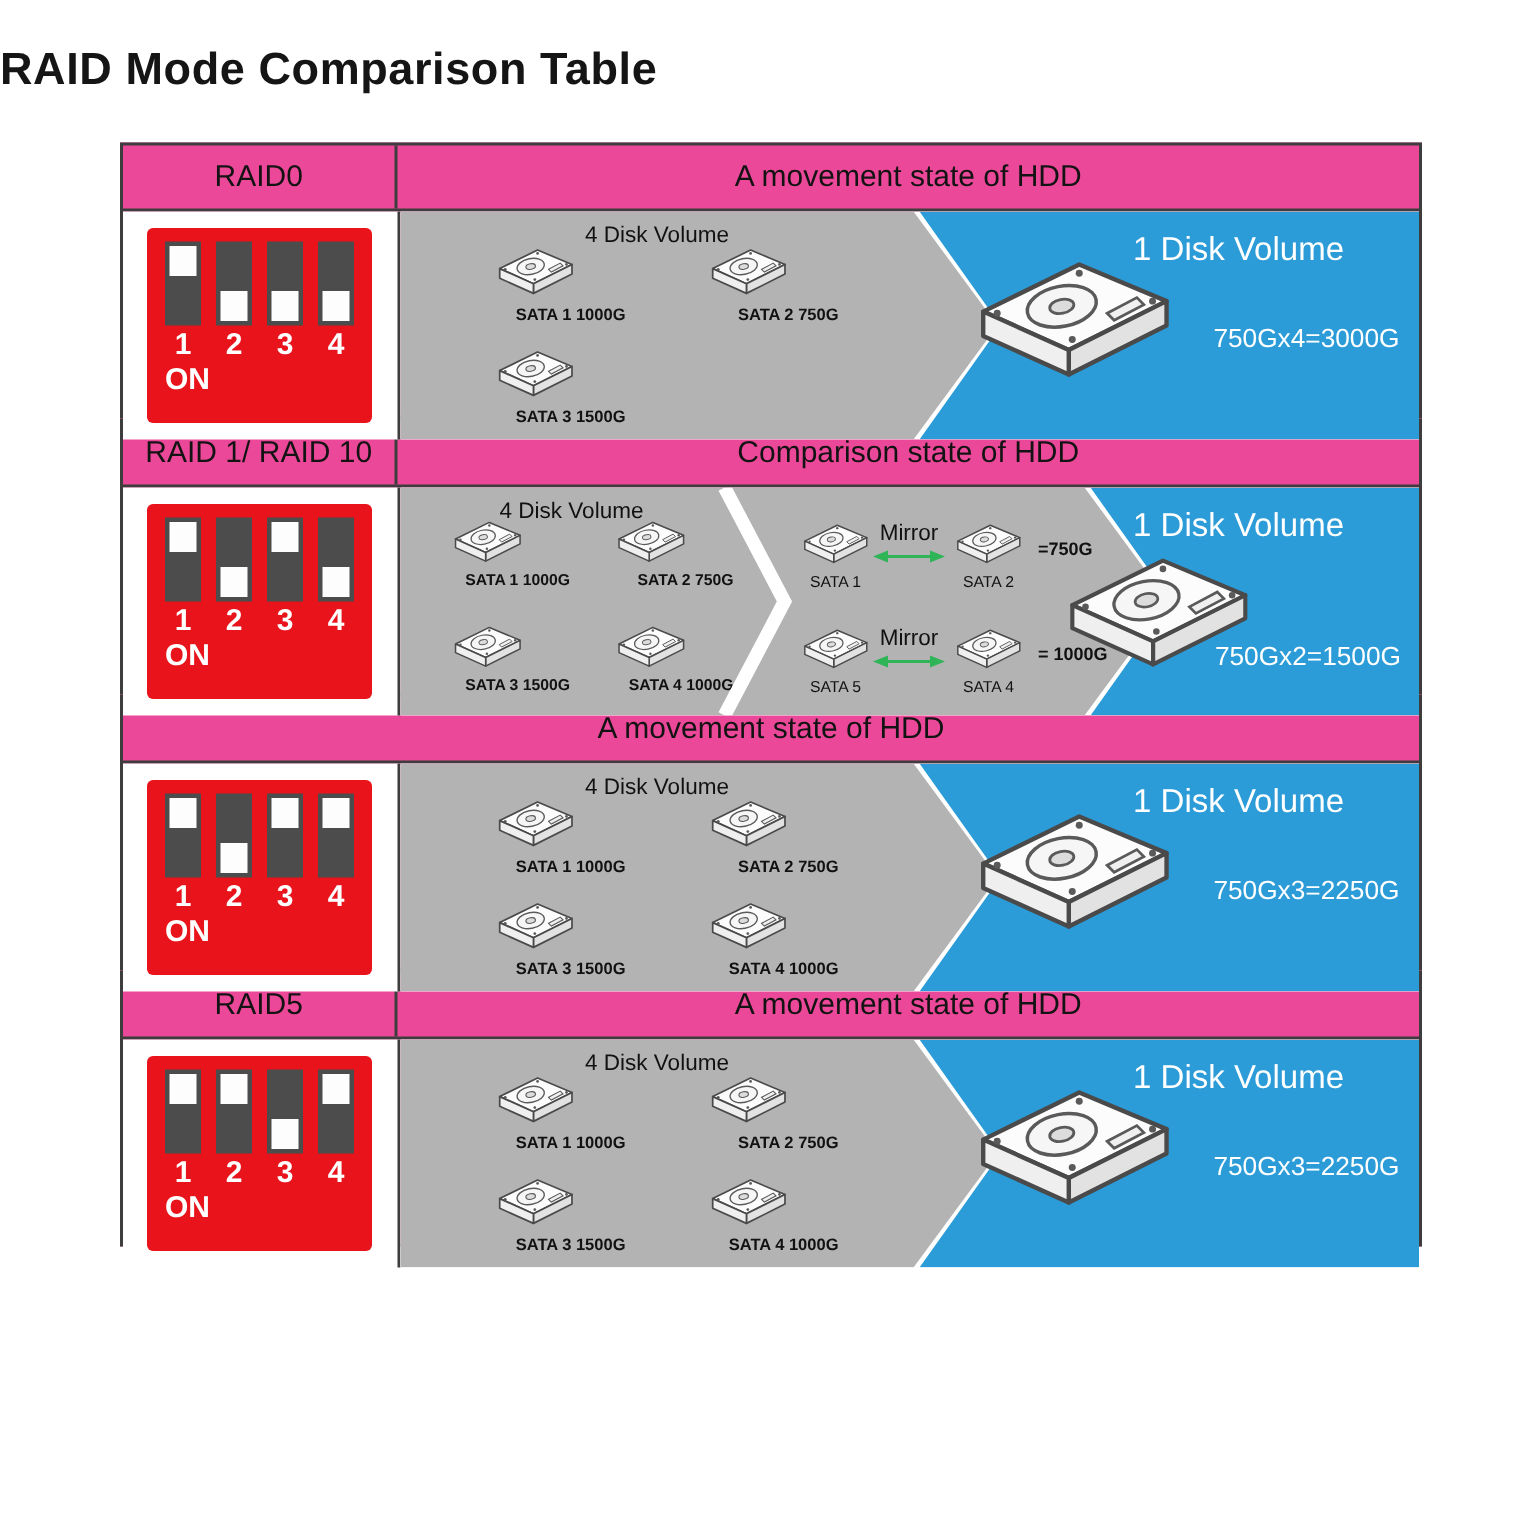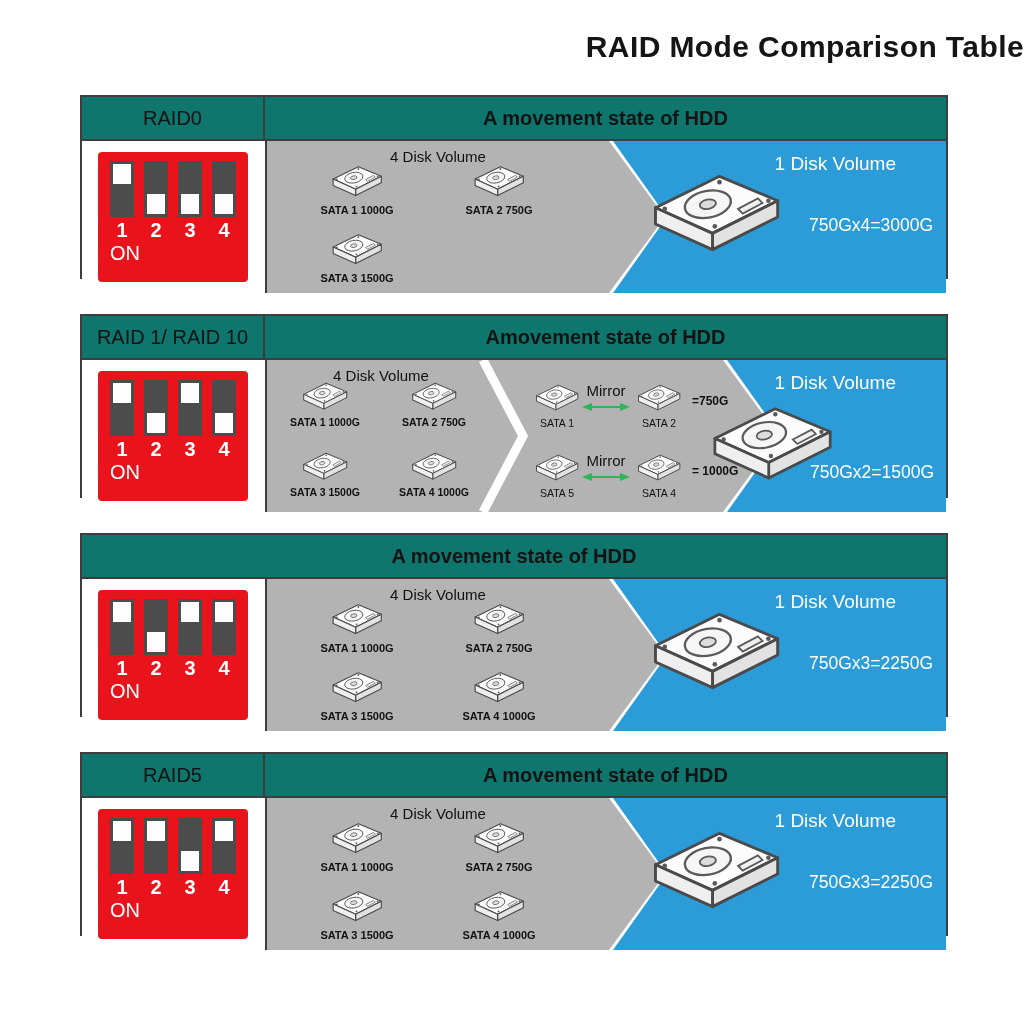--- a/index.html
+++ b/index.html
@@ -1,65 +1,65 @@
 <!DOCTYPE html>
 <html style="--red: #e8131b; --gray: #b3b3b3; --blue: #2b9cd8; --green: #2fb457;"><head>
 <meta charset="utf-8">
 <style>
   *{margin:0;padding:0;box-sizing:border-box}
   html,body{background:#fff}
   body{width:1024px;height:1024px;font-family:"Liberation Sans",sans-serif;color:#131313}
   .page{position:relative;width:1024px;height:1024px;overflow:hidden;background:#fff}
-  .main-title{position:absolute;top:30px;left:0;width:100%;text-align:right;
+  .main-title{position:absolute;top:30px;left:0;width:100%;text-align:left;
     font-size:30px;font-weight:800;letter-spacing:.4px;color:#151515}
   .blocks{position:absolute;left:80px;top:95px;width:868px}
-  .raid-block{border:2px solid #3d3d3d;height:184px;margin-bottom:35px;background:#0f766e}
+  .raid-block{border:2px solid #3d3d3d;height:184px;background:#ec4899}
   .blk-hdr{display:flex;height:44px;border-bottom:2px solid #3d3d3d}
   .blk-name{width:183px;border-right:2px solid #3d3d3d;display:flex;align-items:center;
     justify-content:center;font-size:20px;font-weight:500}
-  .blk-sub{flex:1;display:flex;align-items:center;justify-content:center;font-size:20px;font-weight:700}
+  .blk-sub{flex:1;display:flex;align-items:center;justify-content:center;font-size:20px;font-weight:400}
   .blk-body{display:flex;height:152px}
 
   
   .dip-cell{width:185px;border-right:2px solid #3d3d3d;position:relative;background:#fff}
   .dip-box{position:absolute;left:16px;top:11px;width:150px;height:130px;
     background:var(--red,#e8131b);border-radius:4px;padding-top:9px}
   .dip-slots{display:flex;gap:10px;padding-left:12px}
   .slot{width:24px;height:56px;background:#4c4c4c;position:relative}
   .slider{position:absolute;left:3px;width:18px;height:20px;background:#fdfdfd}
   .slider.up{top:3px}.slider.down{bottom:3px}
   .dip-nums{display:flex;gap:10px;padding-left:12px;margin-top:2px}
   .num{width:24px;text-align:center;font-size:20px;font-weight:700;color:#fff}
-  .dip-on{margin-left:12px;font-size:20px;font-weight:400;color:#fff;line-height:1.1}
+  .dip-on{margin-left:12px;font-size:20px;font-weight:700;color:#fff;line-height:1.1}
 
   
   .stage{flex:1;position:relative;overflow:hidden;background:#fff}
   .gray-panel{position:absolute;left:0;top:0;bottom:0;width:398px;background:var(--gray,#b3b3b3);
     clip-path:polygon(0 0,342px 0,398px 50%,342px 100%,0 100%)}
   .blue-panel{position:absolute;top:0;bottom:0;left:346px;right:0;background:var(--blue,#2b9cd8);
     clip-path:polygon(0 0,100% 0,100% 100%,0 100%,54px 50%)}
   .wide .gray-panel{width:512px;clip-path:polygon(0 0,456px 0,512px 50%,456px 100%,0 100%)}
   .wide .blue-panel{left:460px}
 
   .multi-title{position:absolute;left:0;top:7px;width:342px;text-align:center;font-size:15px;
     color:#111;z-index:2}
   .wide .multi-title{width:228px}
 
-  .disk{position:absolute;width:120px;text-align:center;z-index:2}
+  .disk{position:absolute;width:120px;text-align:right;z-index:2}
   .disk .dlabel{display:block;font-size:11px;font-weight:700;margin-top:2px;color:#111}
   .hdd{display:block;width:56px;margin:0 auto}
   .hdd svg{width:100%;height:auto;display:block}
   .d1{left:30px;top:22px}.d2{left:172px;top:22px}.d3{left:30px;top:90px}.d4{left:172px;top:90px}
   .wide .disk{width:110px}
   .wide .disk .hdd{width:50px}
   .wide .disk .dlabel{font-size:10.5px}
   .wide .d1{left:3px;top:20px}.wide .d2{left:112px;top:20px}
   .wide .d3{left:3px;top:90px}.wide .d4{left:112px;top:90px}
 
-  .single-title{position:absolute;right:50px;top:12px;font-size:19px;color:#fff;z-index:2}
+  .single-title{position:absolute;right:50px;top:12px;font-size:22px;color:#fff;z-index:2}
   .capacity{position:absolute;right:13px;top:74px;font-size:17.5px;color:#fff;z-index:2}
   .hdd.big{position:absolute;left:378px;top:26px;width:142px;z-index:2}
   .wide .hdd.big{left:438px;top:40px;width:134px}
   .wide .capacity{top:102px;right:12px}
 
   
   .chevron{position:absolute;left:210px;top:0;z-index:2}
   .pairs{position:absolute;left:262px;top:0;width:258px;height:152px;z-index:3}
   .pair{position:absolute;left:0;width:258px;height:64px}
   .pair.p1{top:22px}.pair.p2{top:92px}
@@ -181,21 +181,21 @@
               </svg>
             </span>
           <div class="capacity">750Gx4=3000G</div>
         </div>
       </div>
     </section>
 
     <section class="raid-block wide">
       <header class="blk-hdr">
         <div class="blk-name">RAID 1/ RAID 10</div>
-        <div class="blk-sub">Amovement state of HDD</div>
+        <div class="blk-sub">Comparison state of HDD</div>
       </header>
       <div class="blk-body">
         <div class="dip-cell">
           <div class="dip-box">
             <div class="dip-slots">
                 <span class="slot">
                   <span class="slider up"></span>
                 </span>
                 <span class="slot">
                   <span class="slider down"></span>

